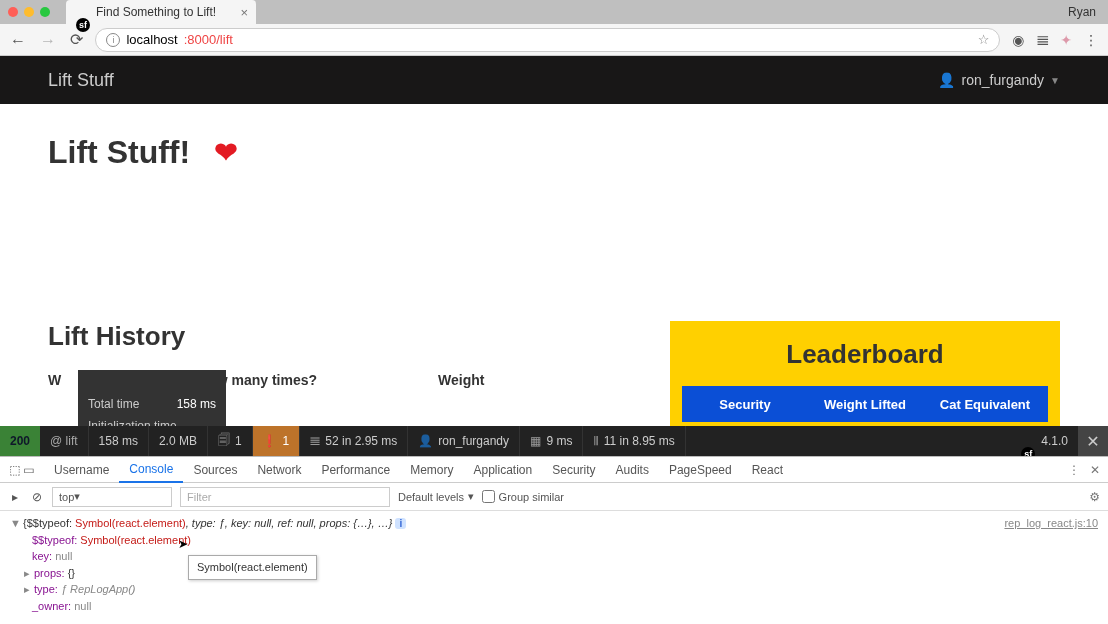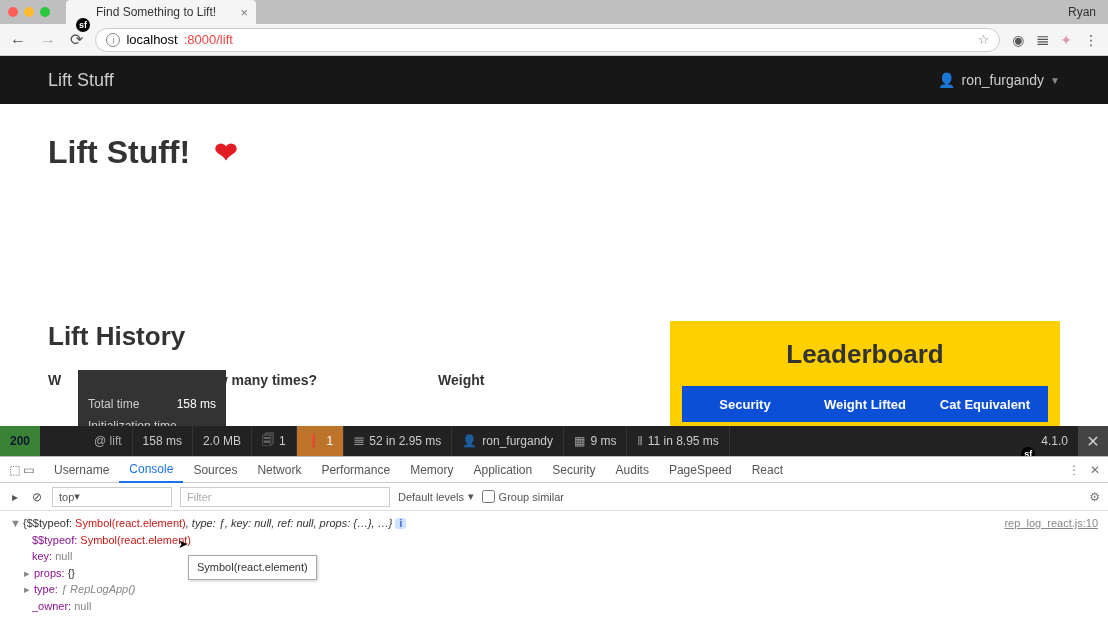--- a/index.html
+++ b/index.html
@@ -49,21 +49,21 @@
 .leaderboard { background: #ffd000; width: 390px; padding: 18px 12px 12px; }
 .leaderboard h2 { font-size: 26px; font-weight: 600; text-align: center; color: #333; margin-bottom: 16px; }
 .lb-table { background: #0b4fd6; width: 100%; border: 3px solid #0b4fd6; }
 .lb-head { display: flex; color: #fff; font-weight: 600; font-size: 13px; height: 30px; align-items: center; }
 .lb-col { flex: 1; text-align: center; }
 
 
 .sf-toolbar { height: 30px; background: #222; display: flex; align-items: stretch; color: #ccc; font-size: 12px; }
 .sf-item { display: flex; align-items: center; padding: 0 10px; gap: 5px; border-right: 1px solid #333; }
 .sf-200 { background: #3a8236; color: #0f172a; font-weight: bold; padding: 0 10px; display: flex; align-items: center; }
-.sf-route { color: #aaa; margin-left: 44px; }
+.sf-route { color: #aaa; }
 .sf-warn { background: #bd732a; color: #fff; }
 .sf-right { margin-left: auto; display: flex; align-items: stretch; }
 .sf-ver { display: flex; align-items: center; gap: 6px; padding: 0 10px; }
 .sf-close { width: 30px; background: #444; display: flex; align-items: center; justify-content: center; font-size: 16px; }
 .sf-ico { opacity: 0.7; }
 
 
 .devtools { height: 168px; background: #fff; border-top: 1px solid #bbb; display: flex; flex-direction: column; font-size: 12px; }
 .dt-tabs { height: 26px; border-bottom: 1px solid #ccc; display: flex; align-items: center; padding: 0 8px; gap: 0; color: #555; }
 .dt-tabs .dt-tab { padding: 0 10px; height: 26px; display: flex; align-items: center; cursor: pointer; }

